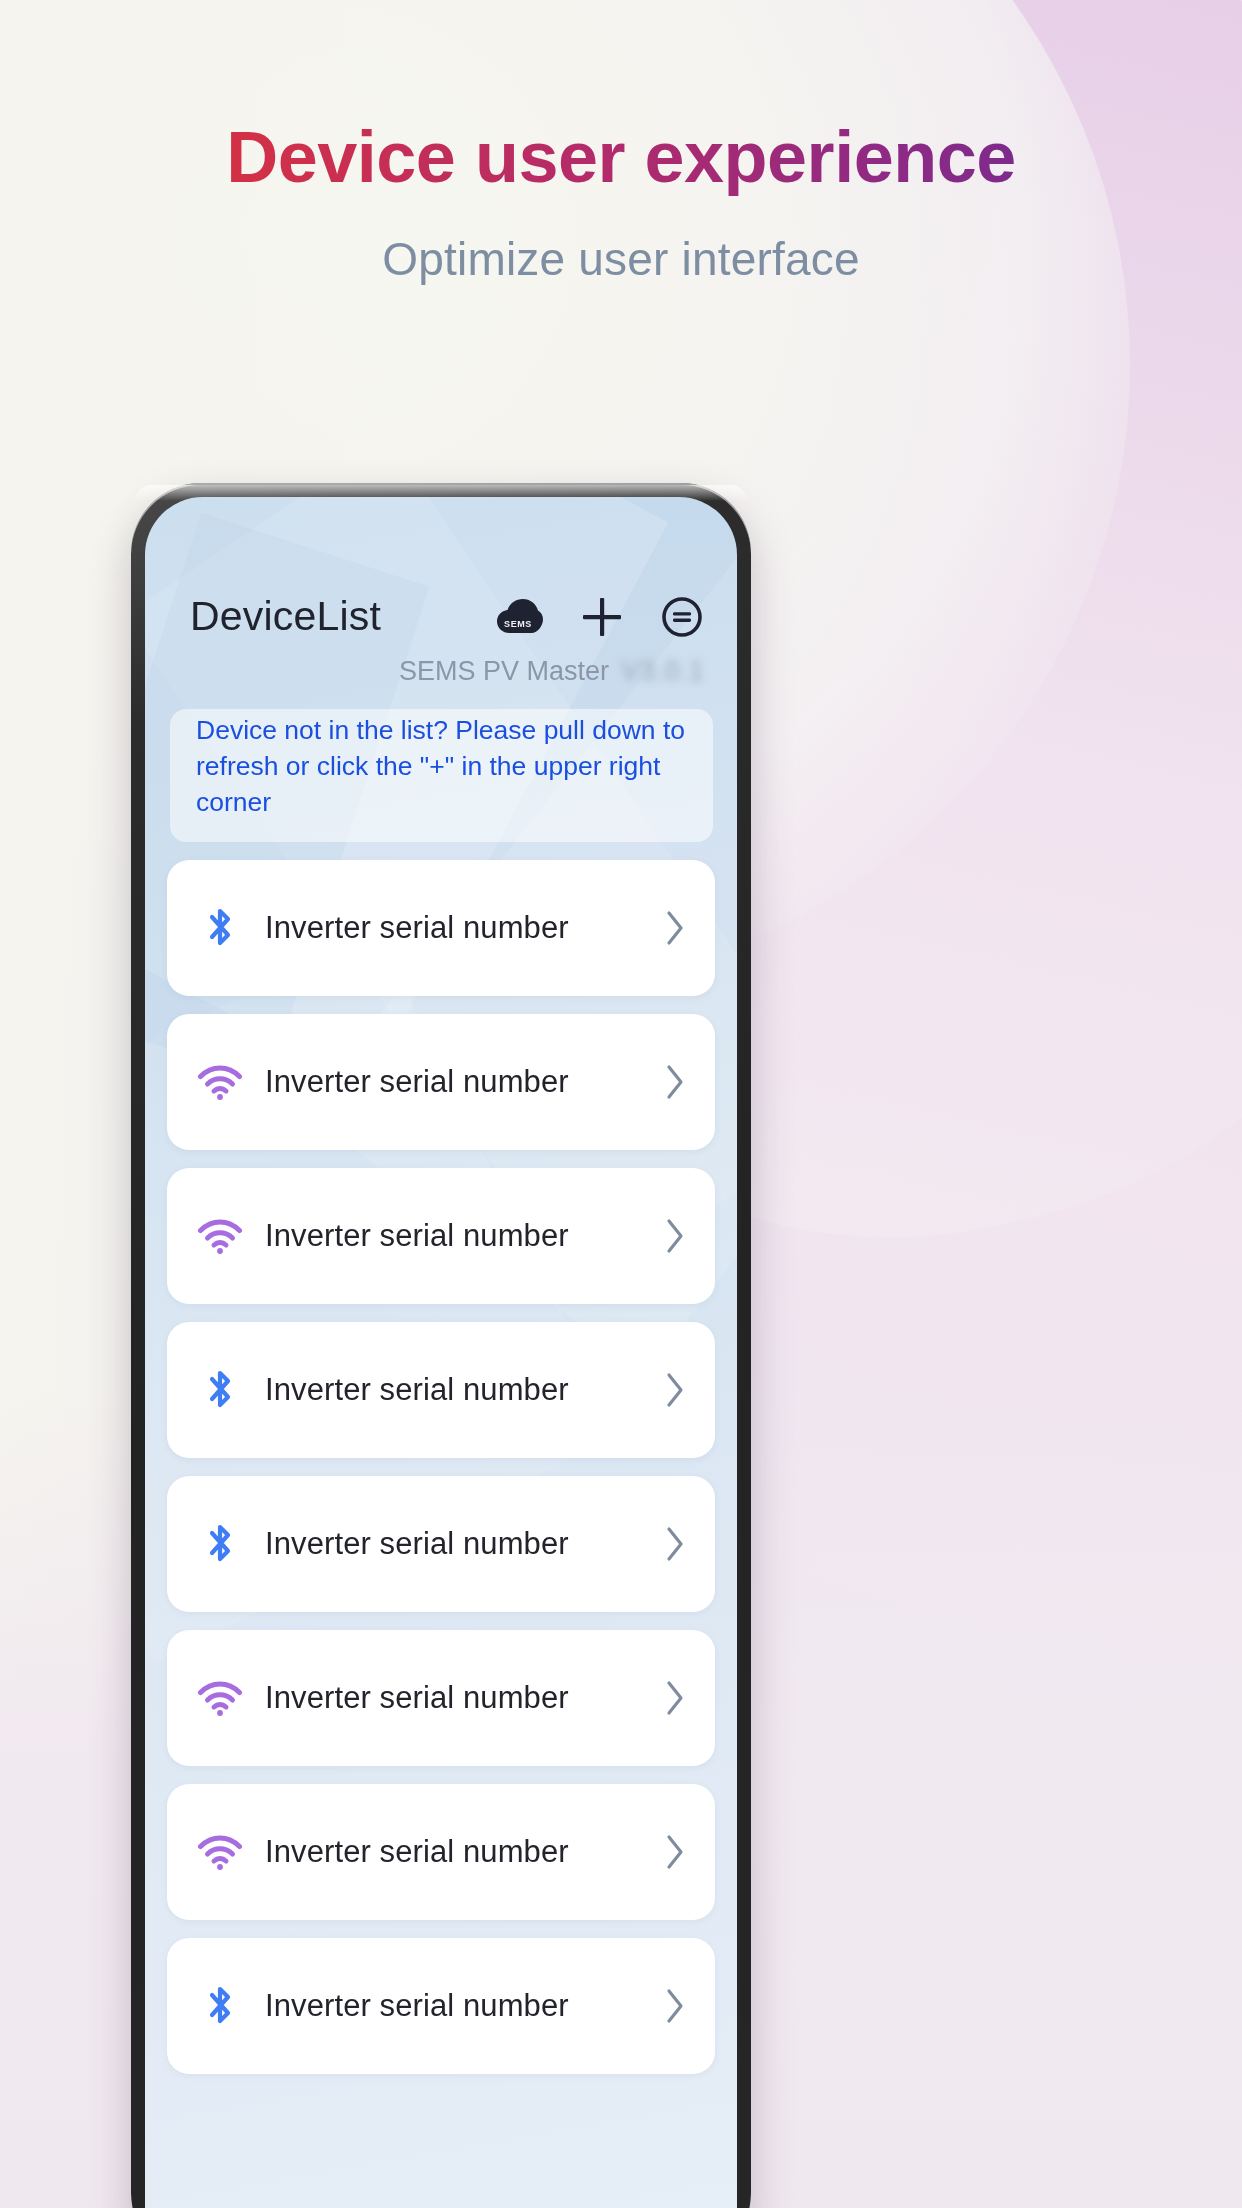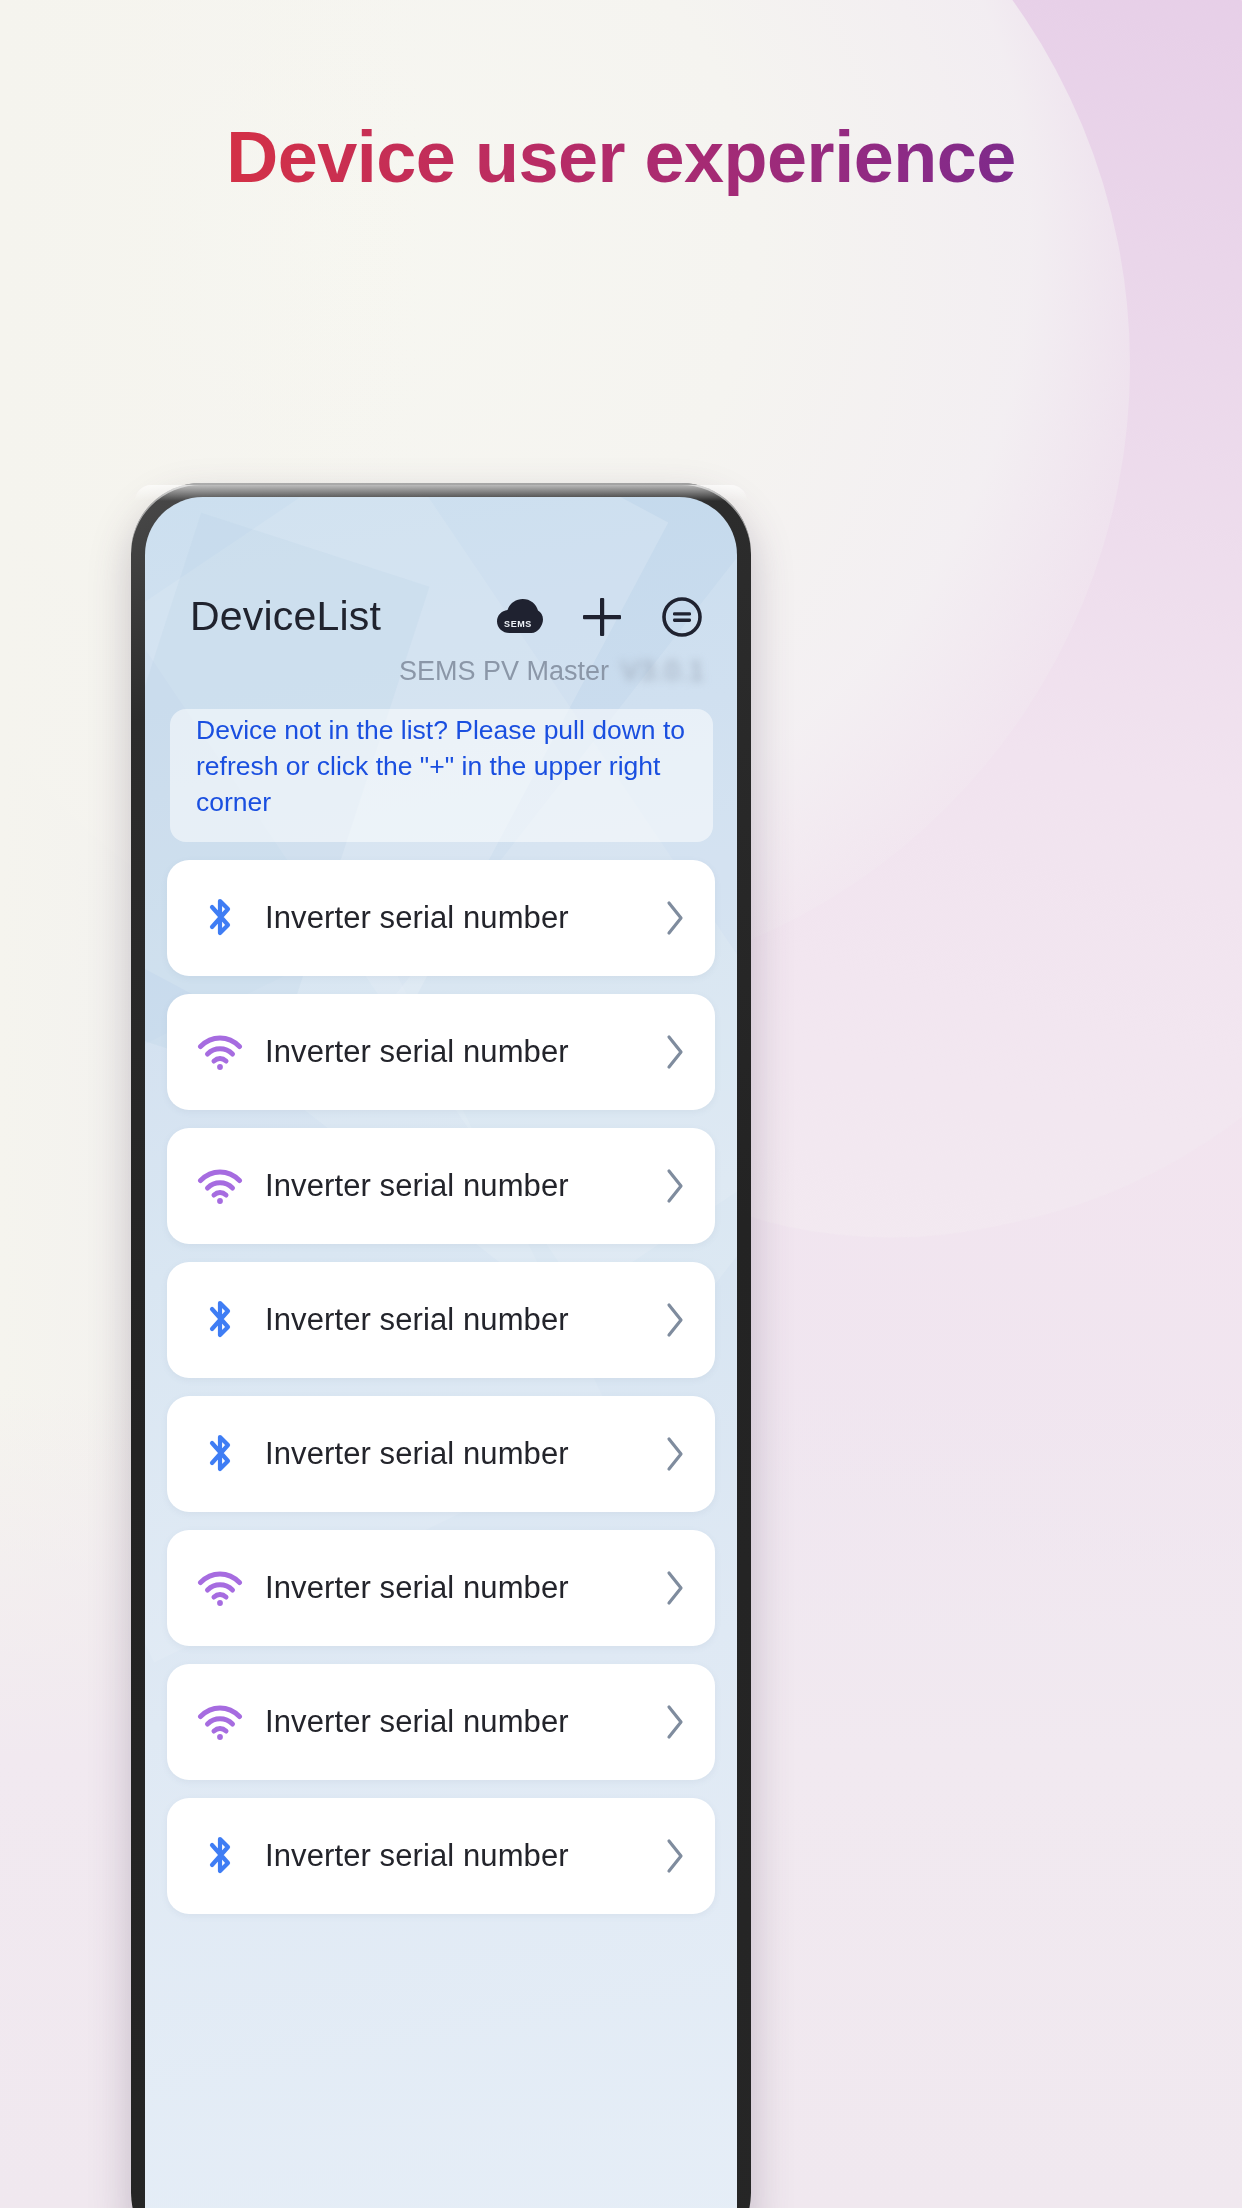--- a/index.html
+++ b/index.html
@@ -134,21 +134,21 @@
   }
   .info-banner p{
     margin:0;font-size:26.5px;line-height:1.35;color:#1a4fe0;
   }
 
   
   .device-list{margin:18px 22px 0 22px;}
   .device-row{
     background:#ffffff;
     border-radius:22px;
-    height:116px;
+    height:136px;
     display:flex;align-items:center;
     padding:0 28px 0 26px;
     margin-bottom:18px;
     box-shadow:0 2px 6px rgba(120,140,170,.10);
   }
   .row-icon{width:54px;display:flex;align-items:center;justify-content:center;flex:0 0 auto;}
   .row-label{flex:1 1 auto;font-size:31px;color:#23242b;padding-left:18px;letter-spacing:.1px;}
   .row-chev{flex:0 0 auto;display:flex;align-items:center;justify-content:center;}
 
   svg{display:block;}
@@ -161,20 +161,21 @@
   <div class="bg-right-wash"></div>
   <div class="bg-swoosh2"></div>
   <div class="bg-swoosh"></div>
   <div class="bg-white-blob"></div>
   <div class="bg-left-fade"></div>
   <div class="bg-bottom-fade"></div>
 </div>
 
 <div id="headline">
   <h1 class="hl-title">Device user experience</h1>
+  <p class="hl-sub">Optimize user interface</p>
 </div>
 
 <div id="phone">
   <div class="phone-shell"></div>
 
   <div class="phone-screen">
     <div class="facet f1"></div>
     <div class="facet f2"></div>
     <div class="facet f3"></div>
     <div class="facet f4"></div>

